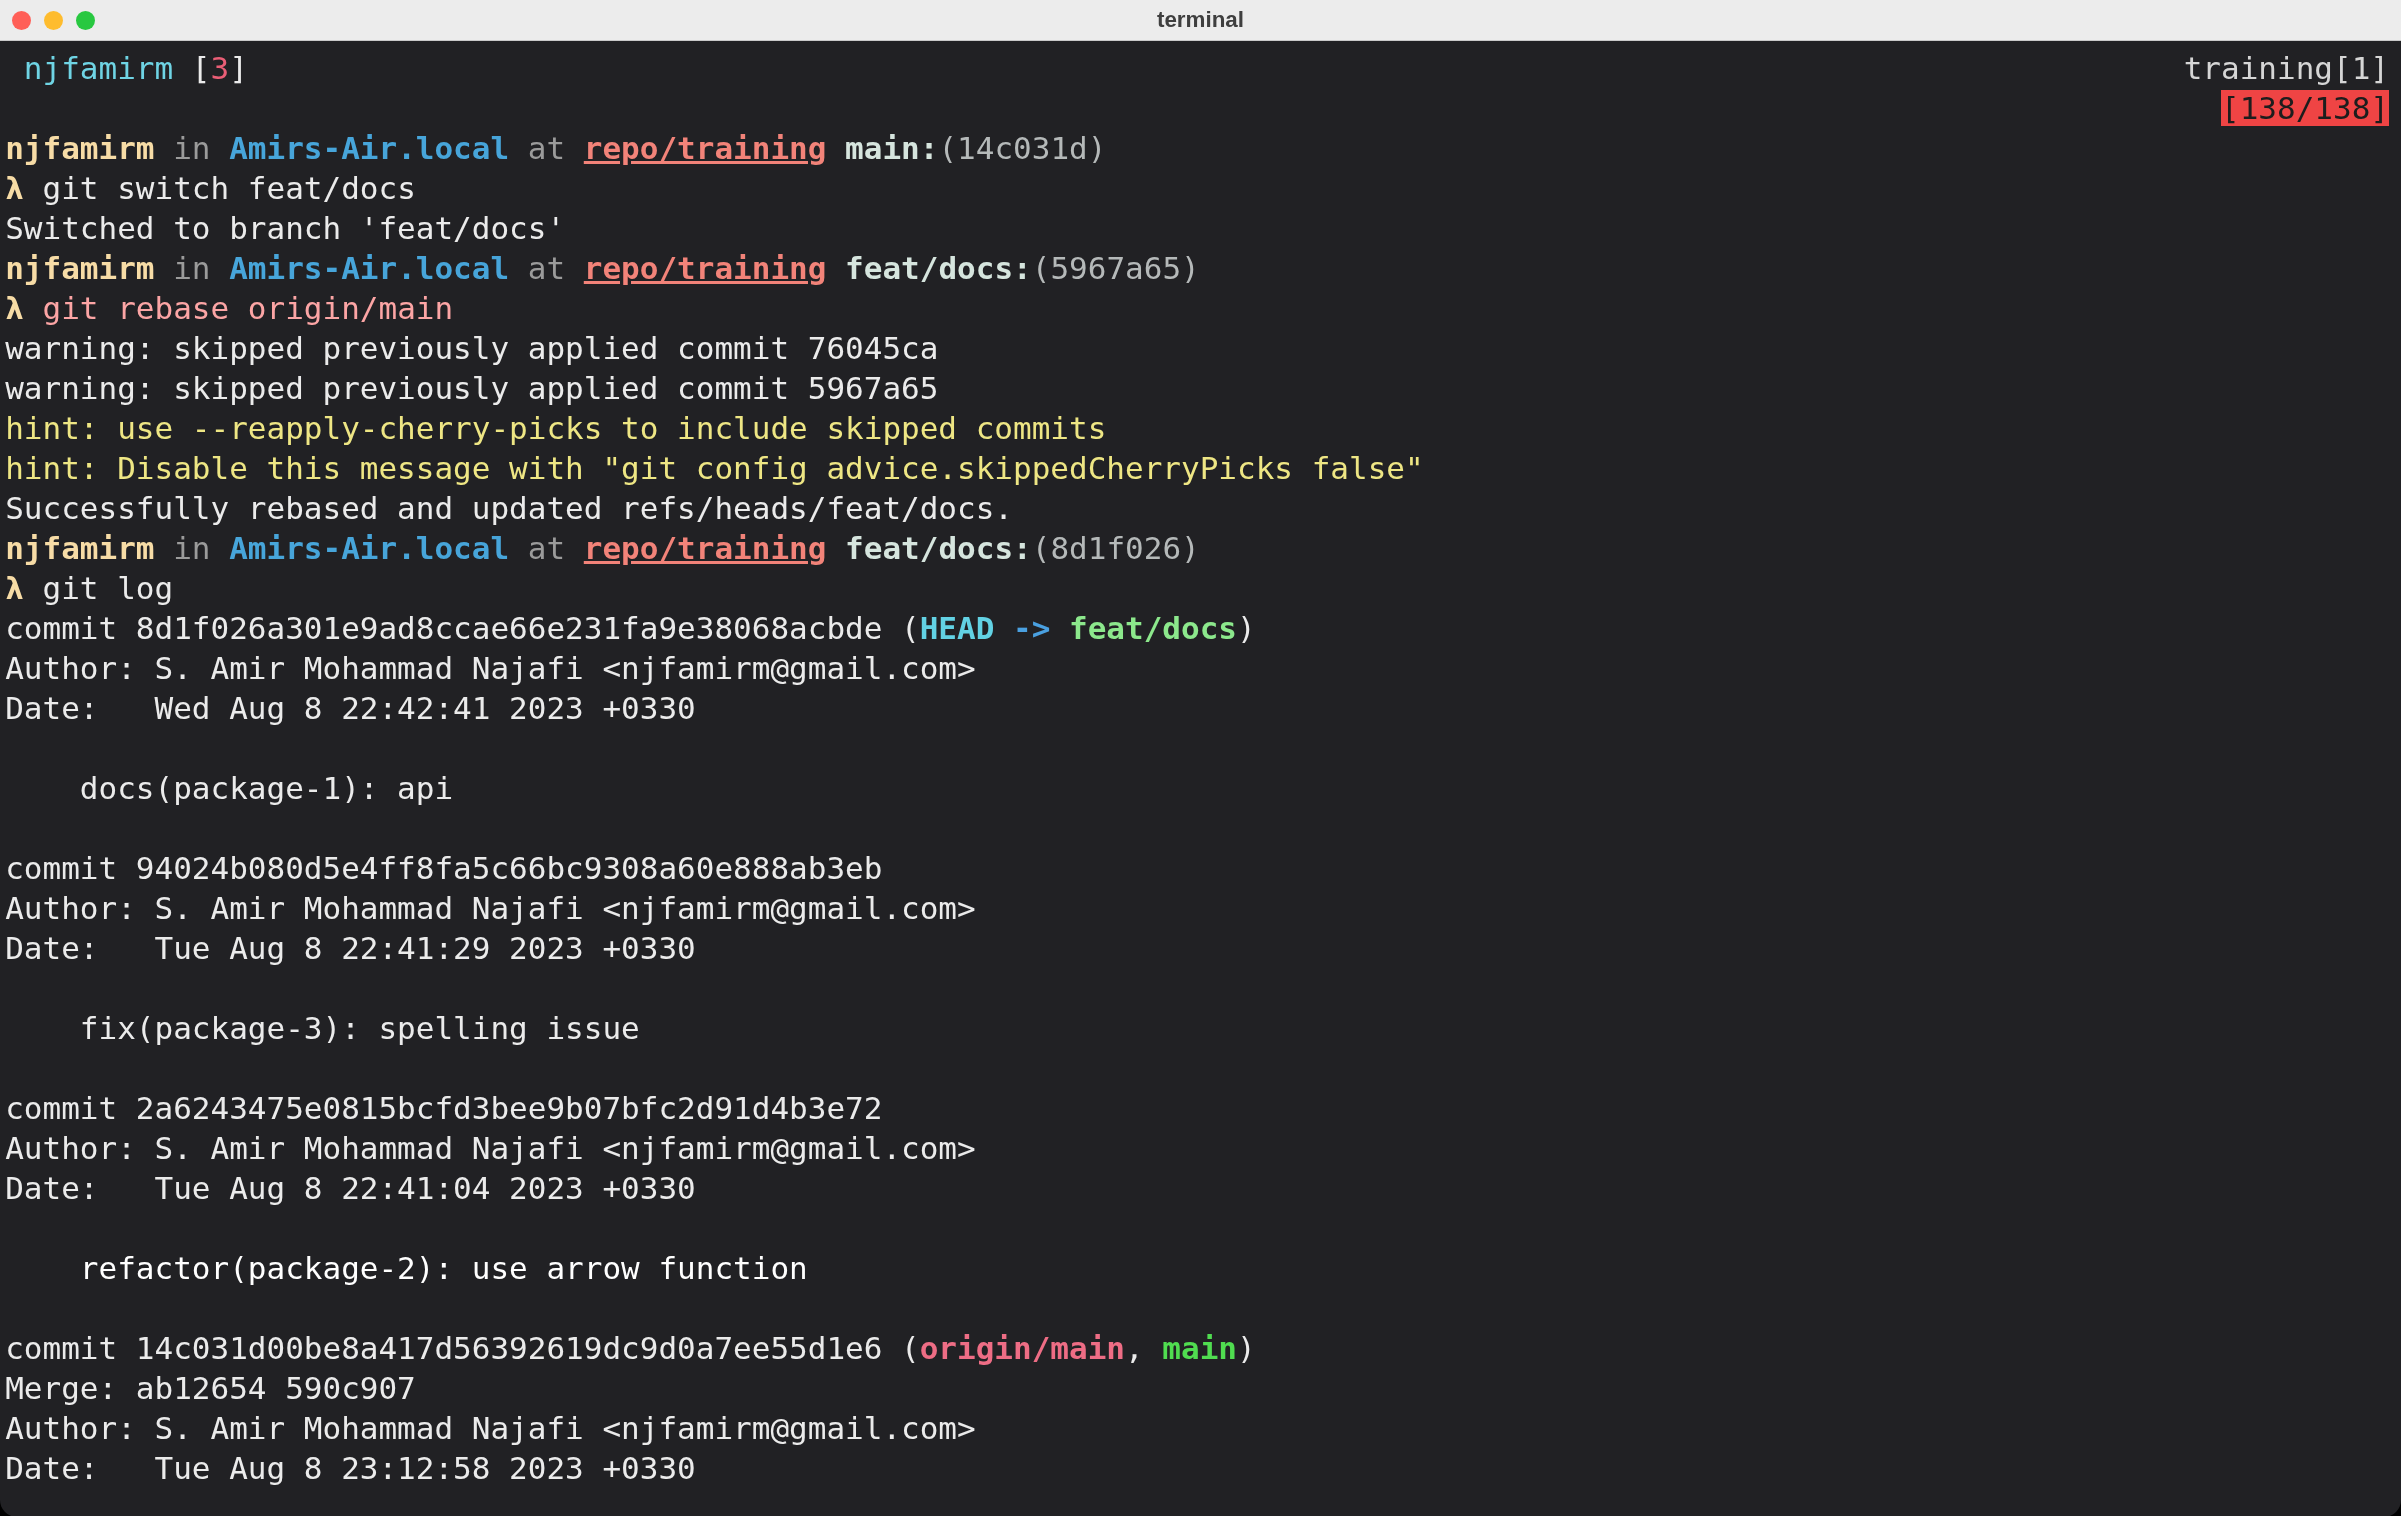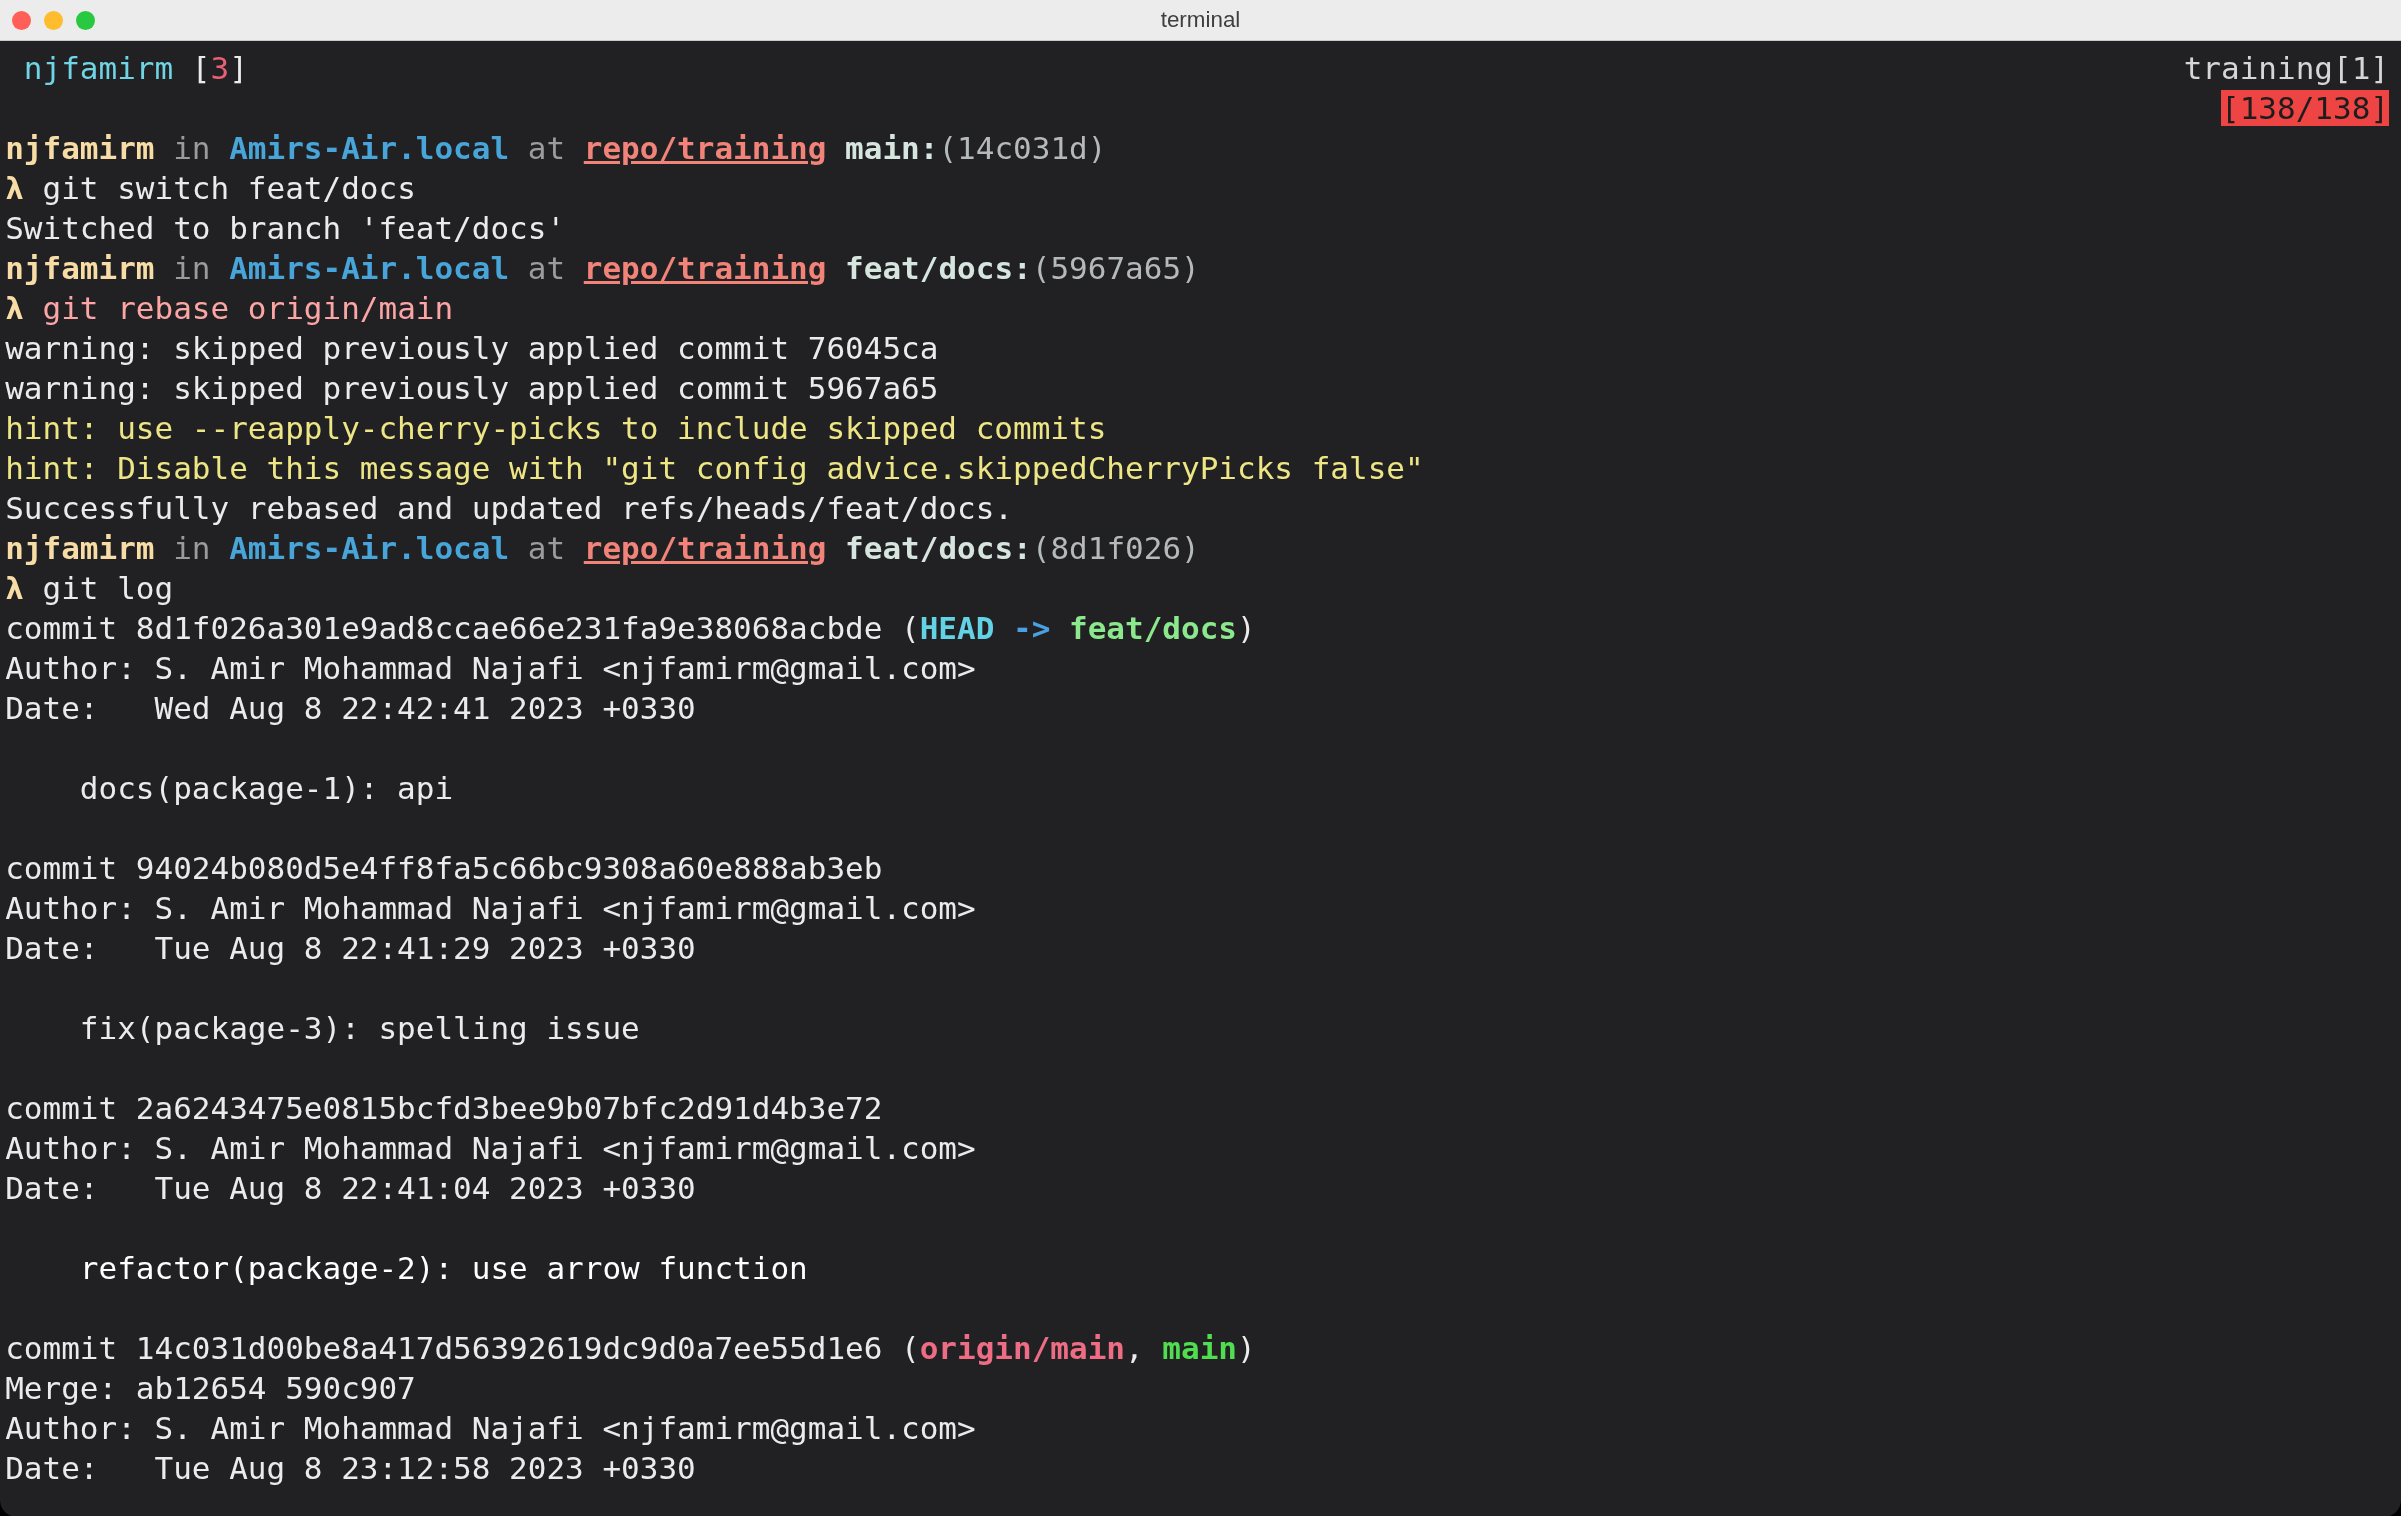--- a/index.html
+++ b/index.html
@@ -4,21 +4,21 @@
 <style>
   html,body{margin:0;padding:0;background:#000;}
   body{width:2401px;height:1517px;overflow:hidden;}
   .window{width:2401px;height:1517px;display:flex;flex-direction:column;
           border-radius:0 0 17px 17px;overflow:hidden;}
   .titlebar{height:40px;flex:0 0 40px;position:relative;display:flex;align-items:center;
             border-bottom:0.9px solid #c9c9c9;}
   .traffic{position:absolute;left:12px;top:0;height:100%;display:flex;align-items:center;gap:13px;}
   .light{width:19px;height:19px;border-radius:50%;display:inline-block;}
   .title{flex:1;text-align:center;font-family:"Liberation Sans",sans-serif;
-         font-weight:400;font-size:22.4px;}
+         font-weight:700;font-size:22.4px;}
   .term{flex:1;padding:6.9px 12px 0 5.2px;font-family:"DejaVu Sans Mono",monospace;
         font-size:31px;line-height:40px;}
   .line{display:flex;justify-content:space-between;height:40px;}
   .side{white-space:pre;text-align:right;}
   .seg{white-space:pre;}
 </style>
 </head>
 <body>
 
 <div class="window">

